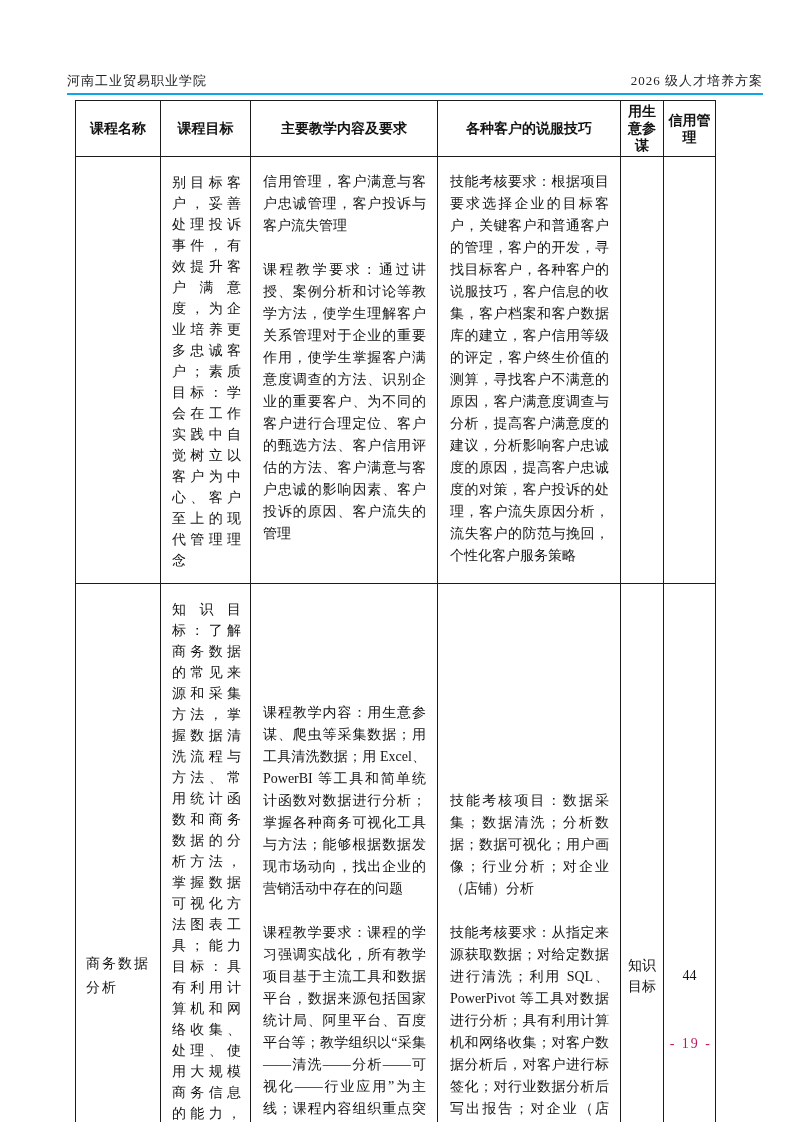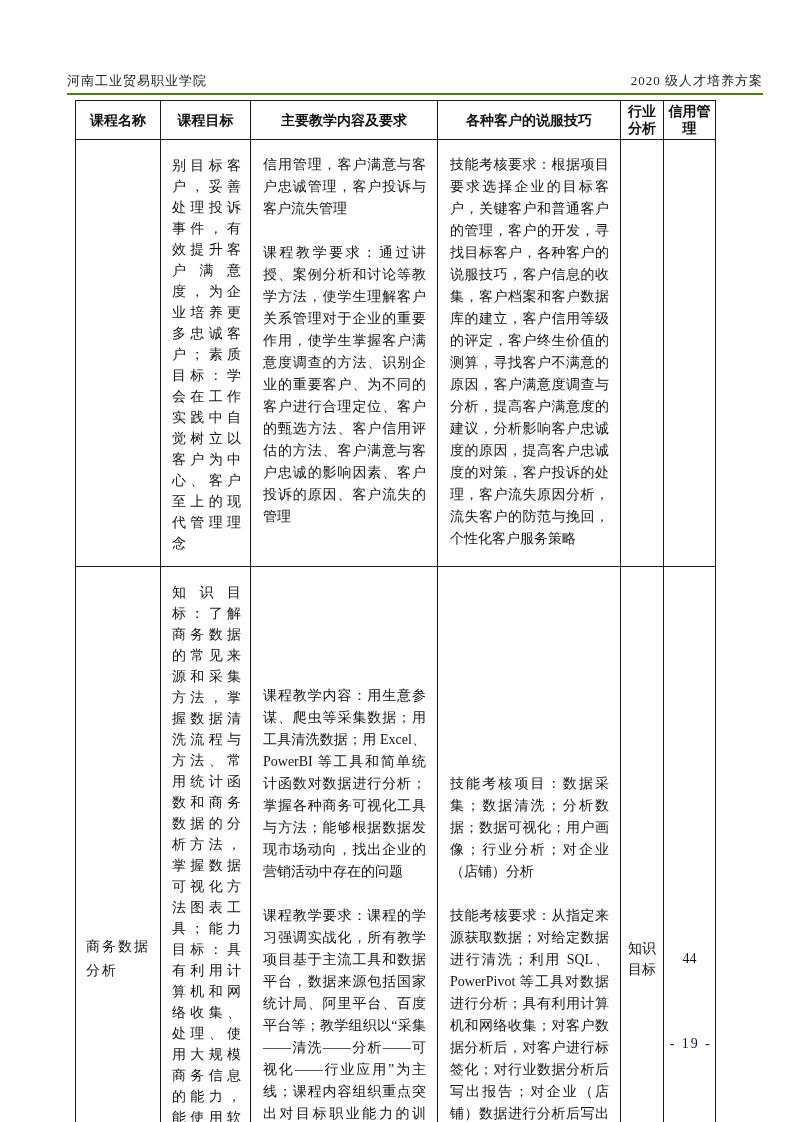--- a/index.html
+++ b/index.html
@@ -15,21 +15,21 @@
   .running-header {
     position:absolute;
     left:67px; top:72px;
     width:696px;
     display:flex;
     justify-content:space-between;
     align-items:flex-end;
     font-size:13px;
     letter-spacing:1px;
     padding-bottom:3px;
-    border-bottom:2px solid #4d7c0f;
+    border-bottom:2px solid #0ea5e9;
     color:#222;
   }
   table.course-table {
     position:absolute;
     left:75px; top:100px;
     border-collapse:collapse;
     table-layout:fixed;
     width:640px;
     font-size:14px;
     color:#141414;
@@ -63,49 +63,49 @@
   td.c-name .cell-inner p { line-height:24px; }
   td.c-method .cell-inner, td.c-hours .cell-inner { padding:4px 2px; letter-spacing:0; }
   td.c-method .cell-inner p, td.c-hours .cell-inner p {
     text-align:center; line-height:21px;
   }
   .page-footer {
     position:absolute;
     top:1036px; right:81px;
     font-size:14px;
     letter-spacing:2px;
-    color:#0f172a;
+    color:#be185d;
   }
 </style>
 </head>
 <body>
 
 <div class="page">
 
   <div class="running-header">
     <span>河南工业贸易职业学院</span>
-    <span>2020 级人才培养方案</span>
+    <span>2026 级人才培养方案</span>
   </div>
 
   <table class="course-table">
     <colgroup>
       <col style="width:85px">
         <col style="width:90px">
         <col style="width:187px">
       <col style="width:183px">
         <col style="width:43px">
         <col style="width:52px">
     </colgroup>
     <thead>
       <tr>
         <th>课程名称</th>
         <th>课程目标</th>
         <th>主要教学内容及要求</th>
         <th>各种客户的说服技巧</th>
-        <th>行业分析</th>
+        <th>用生意参谋</th>
         <th>信用管理</th>
       </tr>
     </thead>
     <tbody>
       <tr class="row-1">
         <td class="cell c-name v-top">
           <div class="cell-inner">
               <p></p>
             </div>
         </td>

